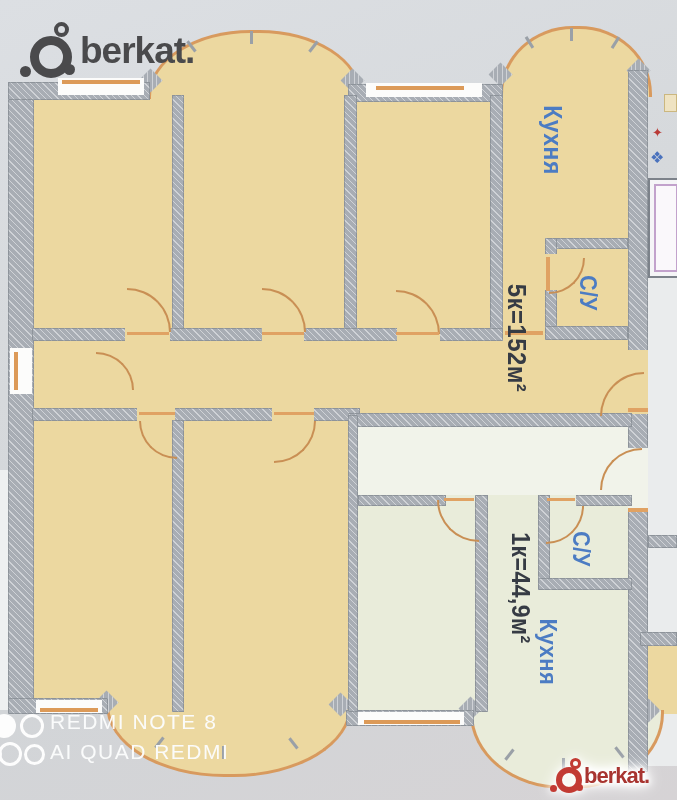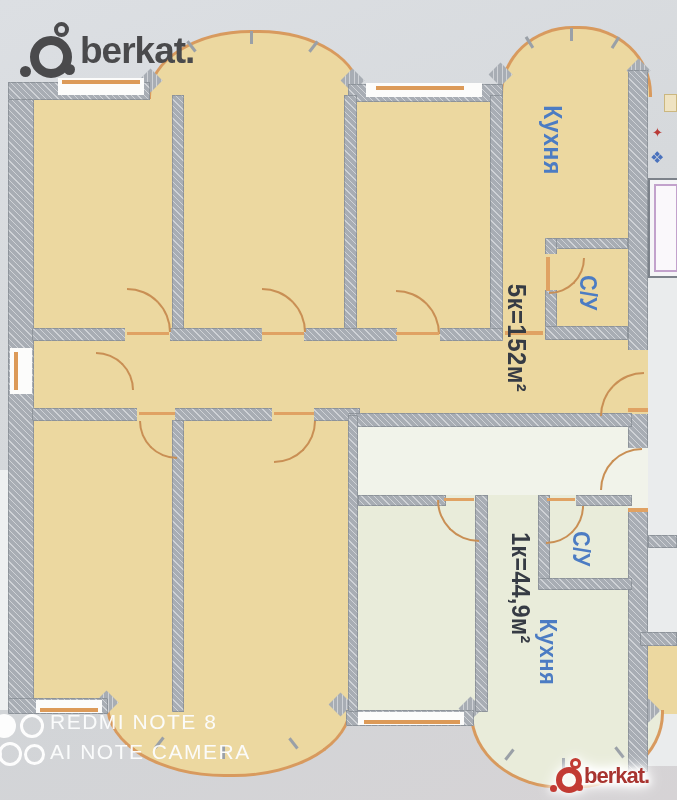--- a/index.html
+++ b/index.html
@@ -198,15 +198,15 @@
     </span>
     <span class="bk-text">berkat.</span>
   </div>
 
   <div class="cam-fill" style="left:-8px;top:714px;width:24px;height:24px;"></div>
   <div class="cam-ring" style="left:20px;top:714px;width:18px;height:18px;"></div>
   <div class="cam-ring" style="left:-22px;top:742px;width:18px;height:18px;"></div>
   <div class="cam-ring" style="left:-2px;top:742px;width:18px;height:18px;"></div>
   <div class="cam-ring" style="left:24px;top:744px;width:15px;height:15px;"></div>
   <div class="cam-text" style="left:50px;top:710px;text-align:right;">REDMI NOTE 8</div>
-  <div class="cam-text" style="left:50px;top:740px;">AI NOTE CAMERA</div>
+  <div class="cam-text" style="left:50px;top:740px;">AI QUAD REDMI</div>
 
 </div>
 
 </body></html>

